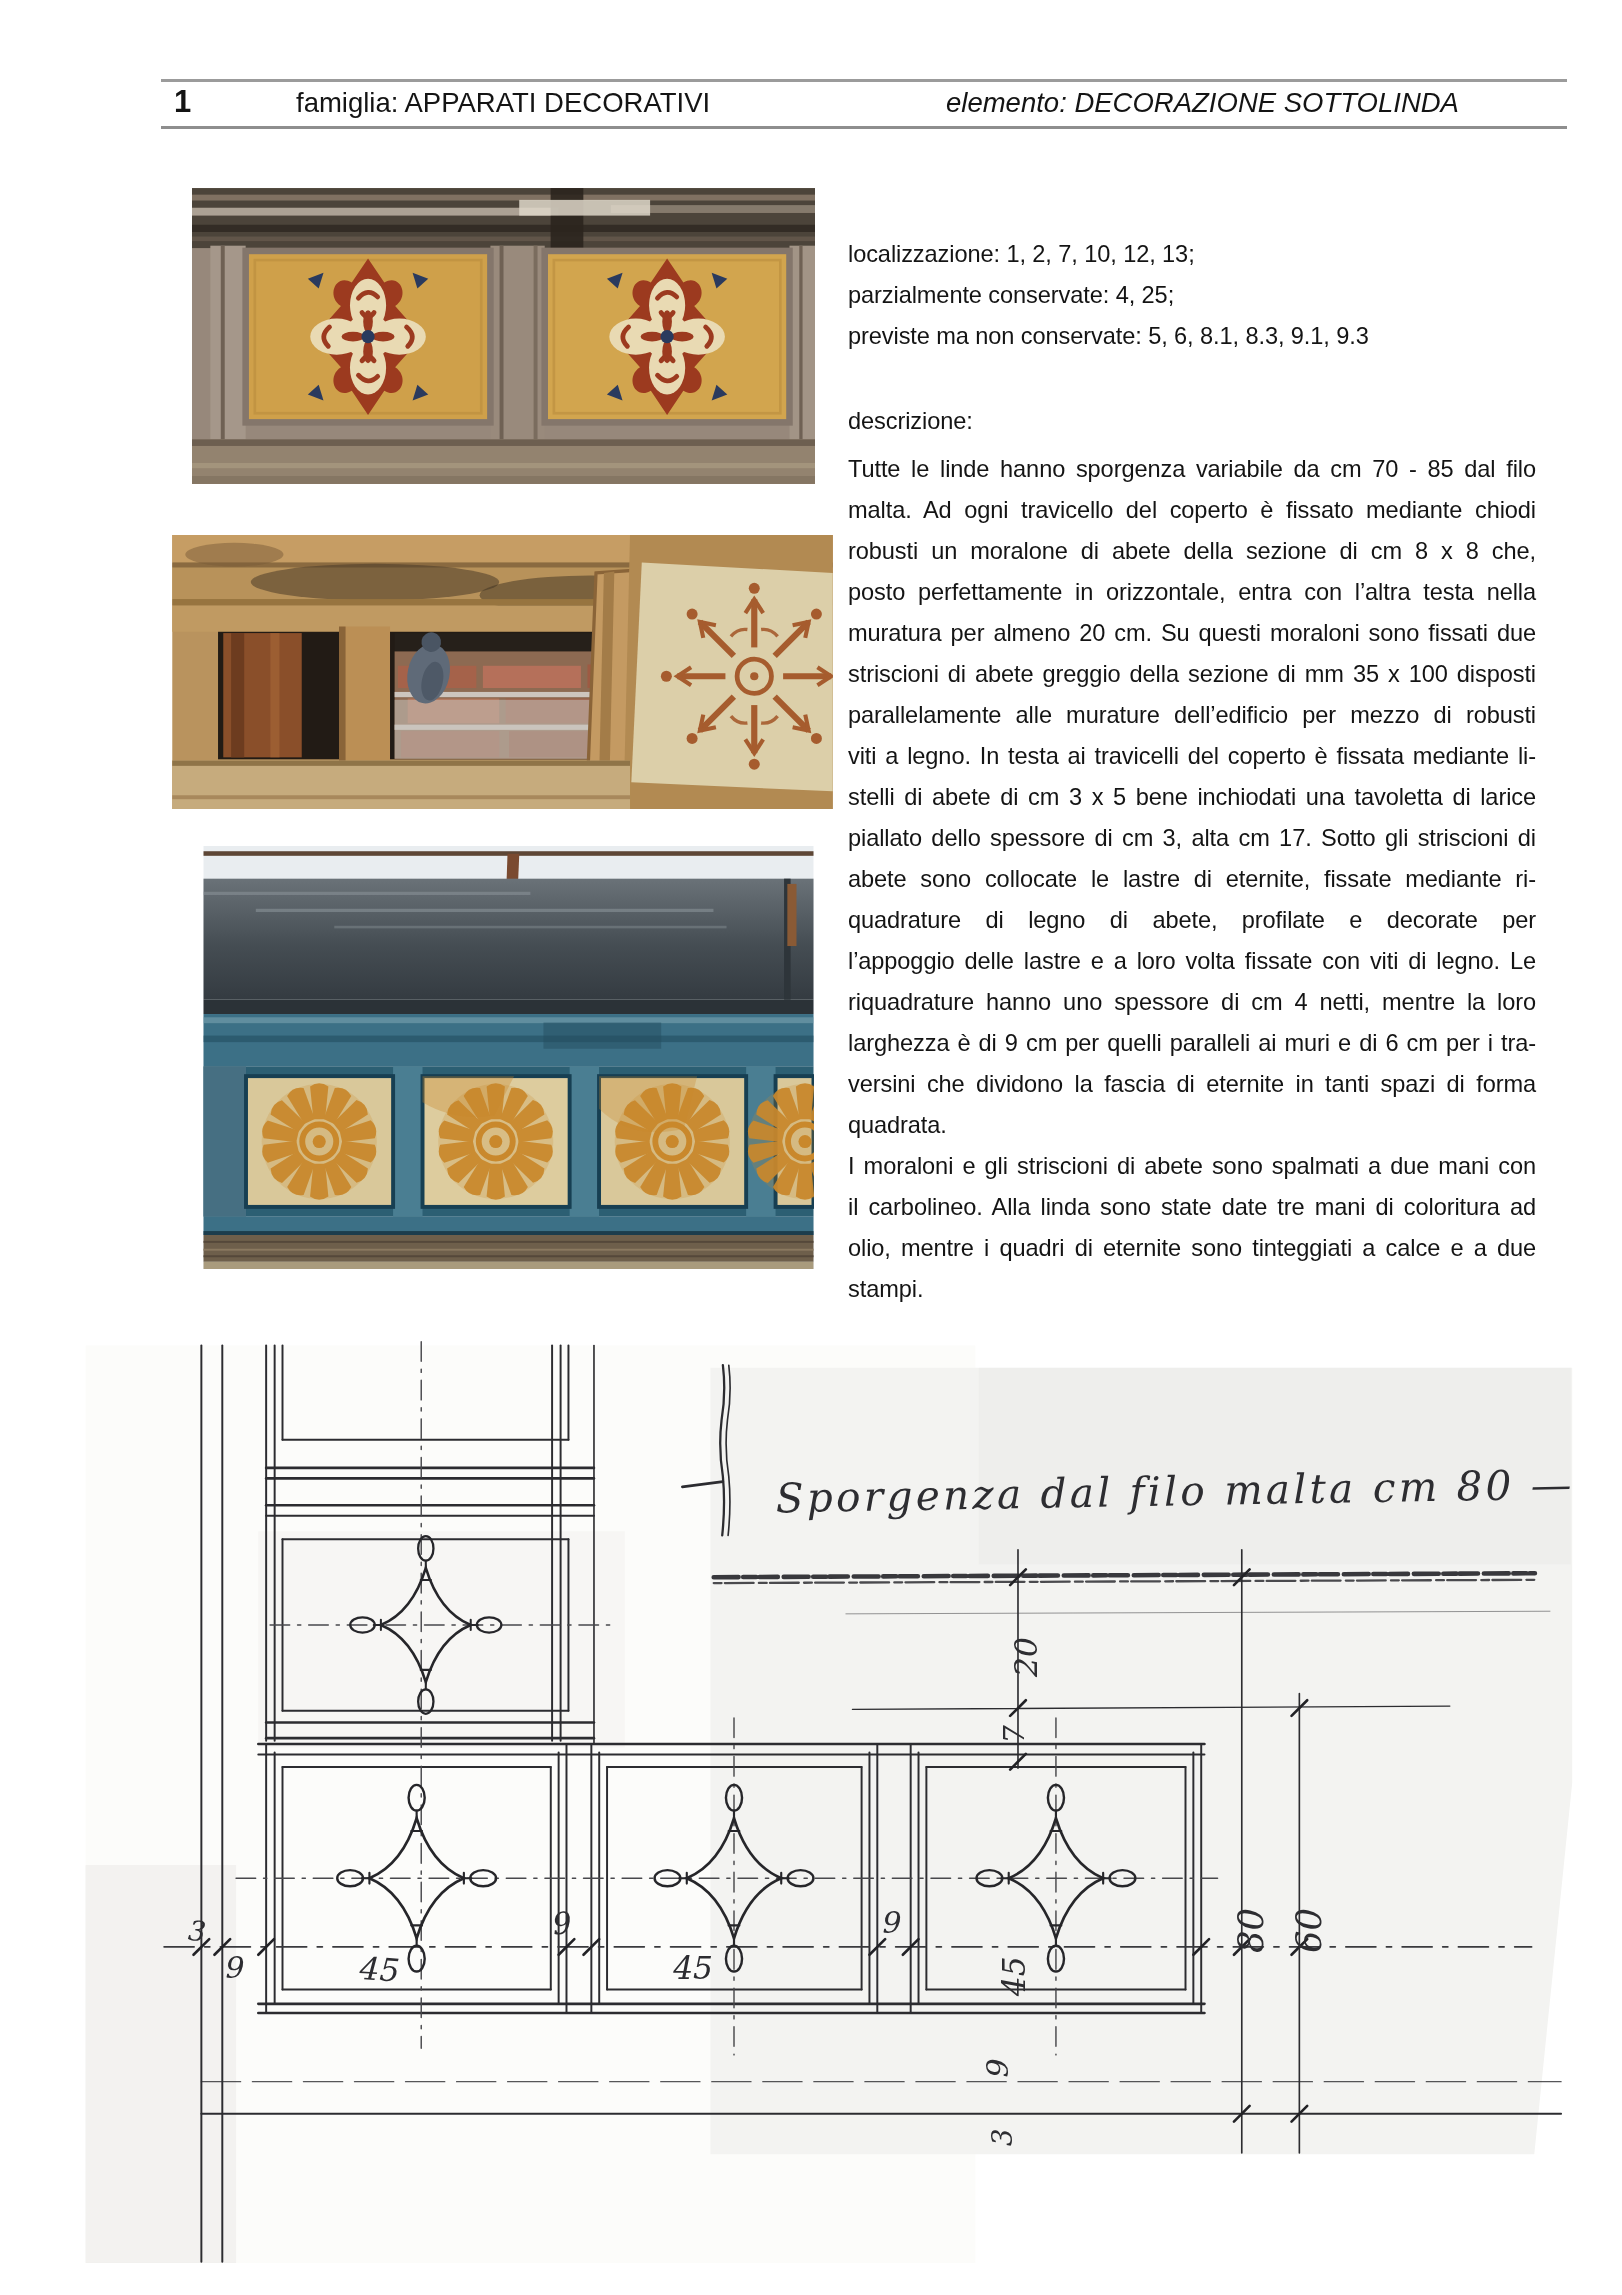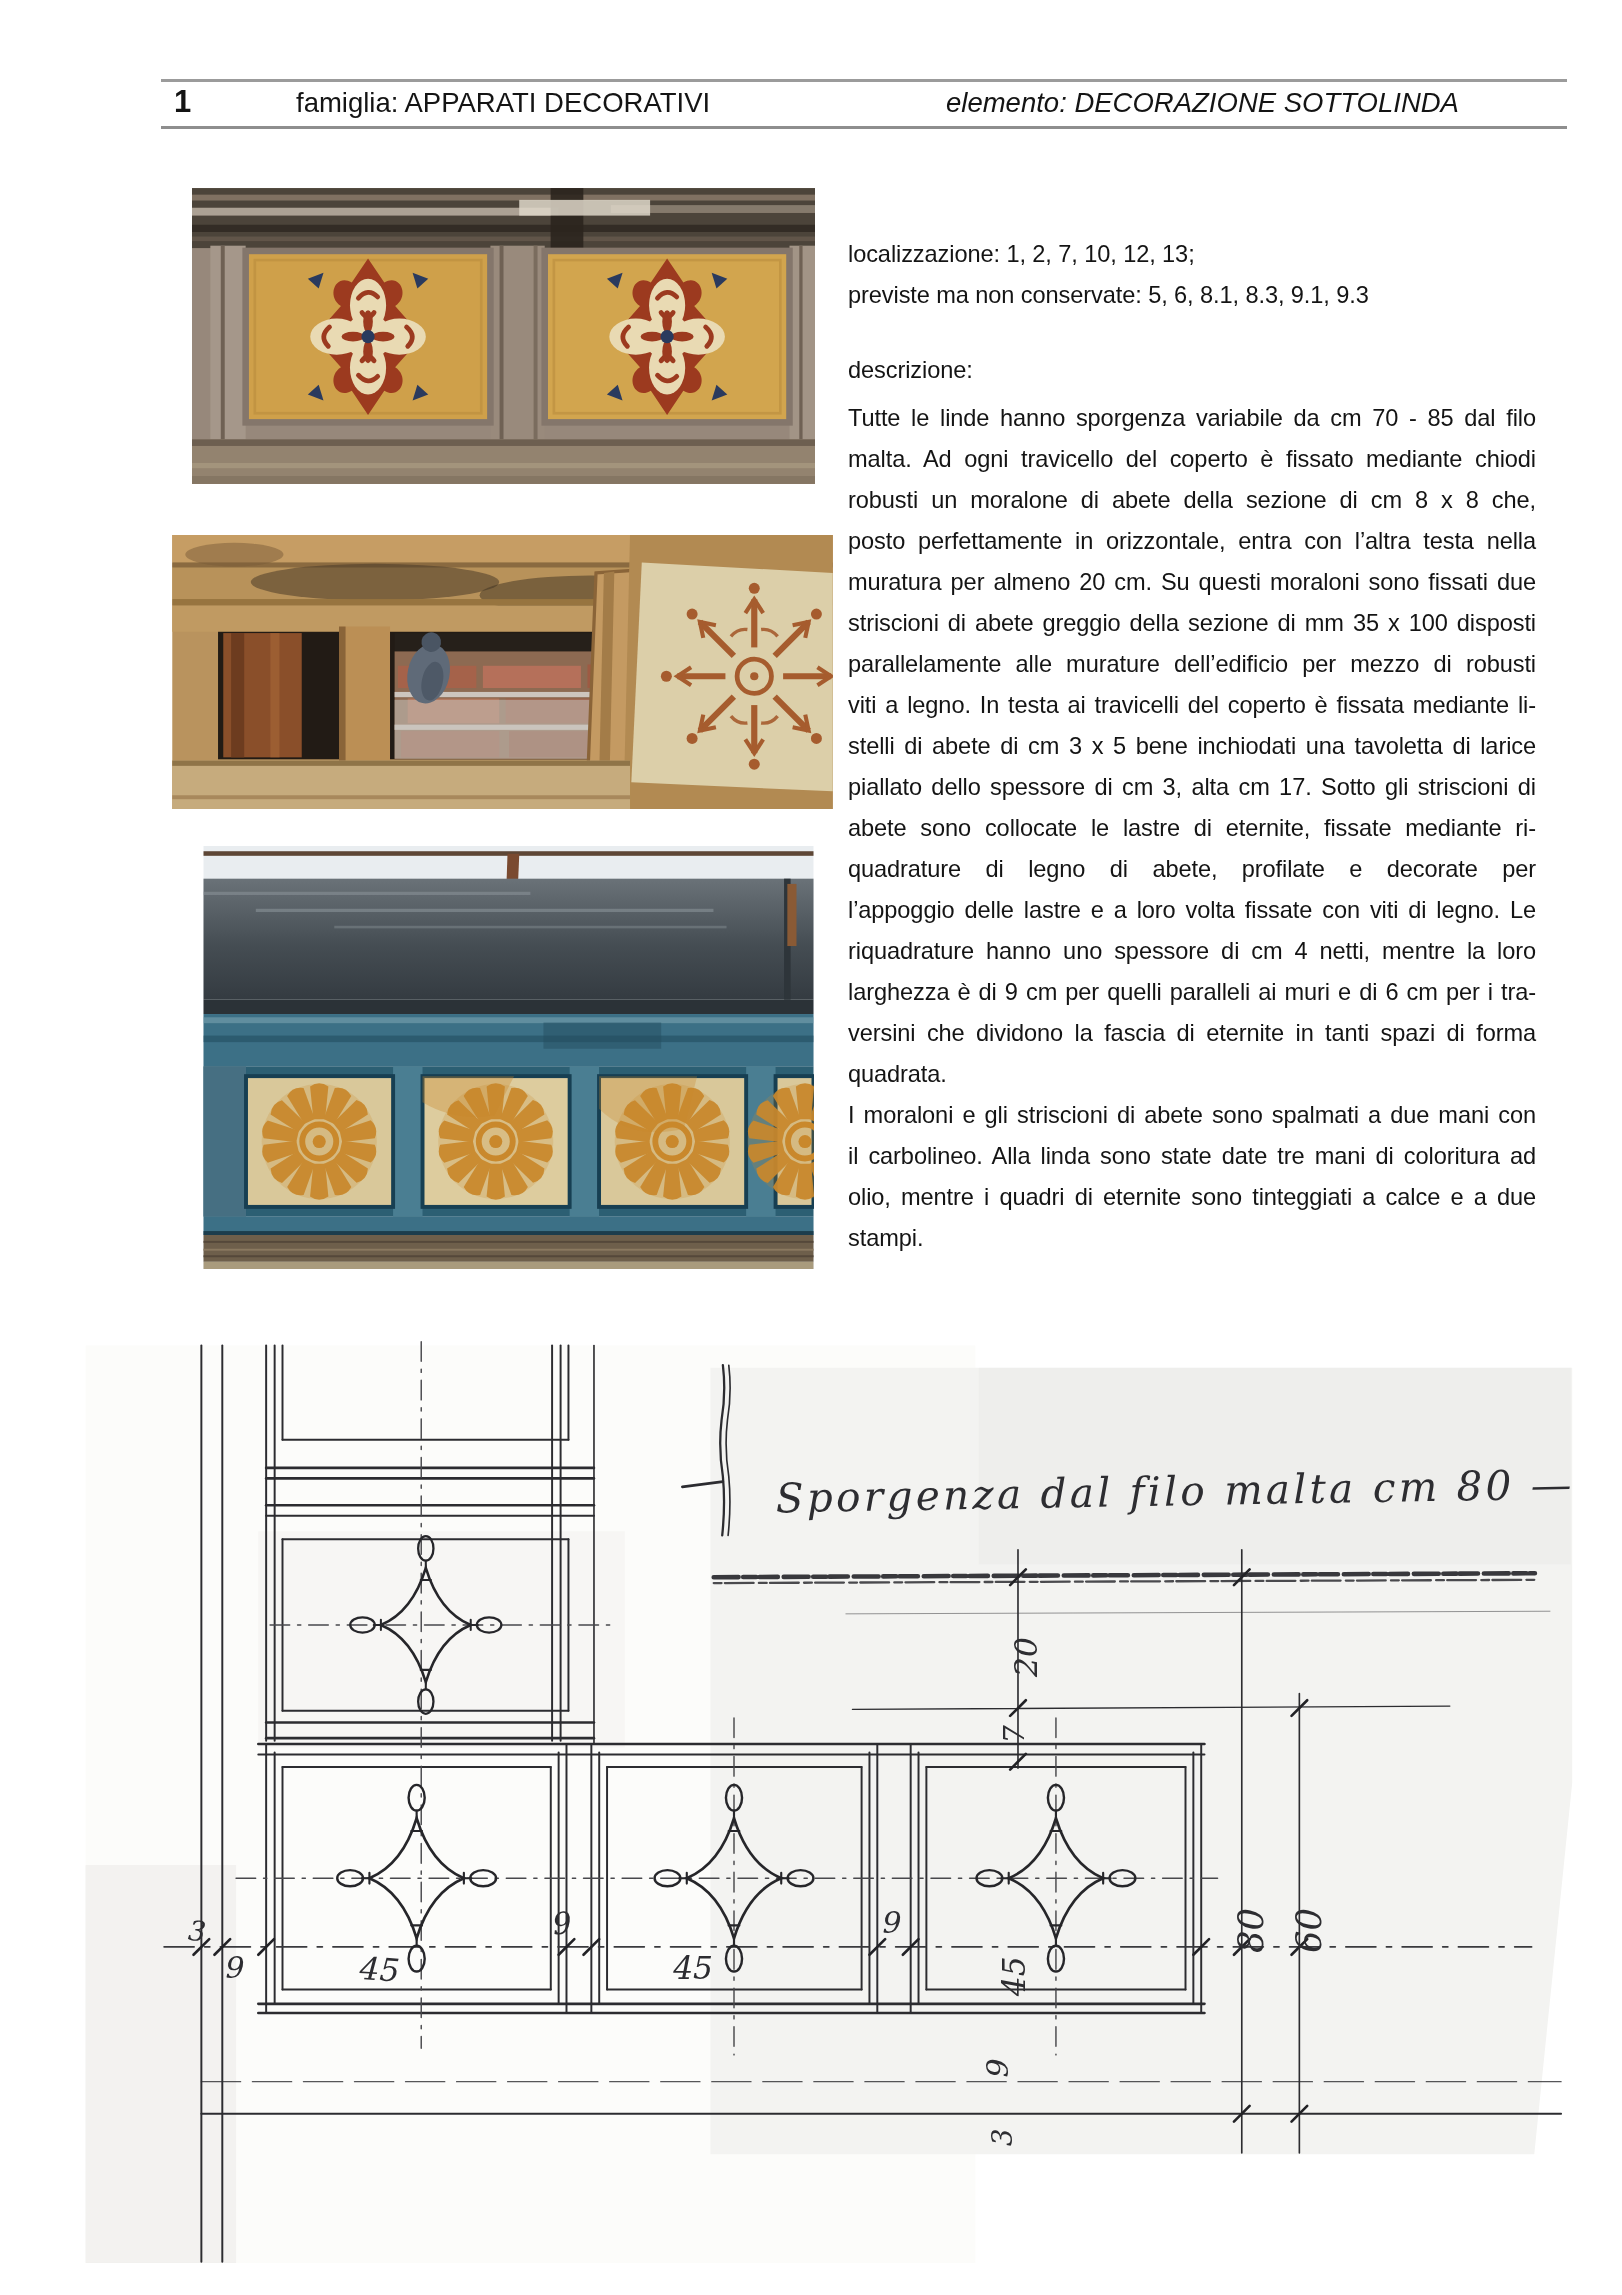--- a/index.html
+++ b/index.html
@@ -11,21 +11,21 @@
   .pagenum{position:absolute;left:174px;top:84px;font-size:31px;font-weight:bold;}
   .h-famiglia{position:absolute;left:296px;top:87px;font-size:27.5px;}
   .h-elemento{position:absolute;left:946px;top:87px;font-size:27.5px;font-style:italic;}
   svg.photo{position:absolute;display:block;}
   #photo1{left:192px;top:188px;width:623px;height:296px;}
   #photo2{left:172px;top:535px;width:661px;height:274px;}
   #photo3{left:203px;top:846px;width:611px;height:423px;}
   .textcol{position:absolute;left:848px;top:191px;width:688px;font-size:23.6px;line-height:41px;letter-spacing:-0.1px;}
   .iline{white-space:nowrap;}
   #loc-line{margin-top:43px;}
-  #descr-label{margin-top:34px;}
+  #descr-label{margin-top:44px;}
   .desc{margin-top:7px;}
   .dline{text-align:justify;text-align-last:justify;}
   .dline.endline{text-align:last;text-align-last:left;}
   #drawing{position:absolute;left:79px;top:1335px;width:1505px;height:949px;}
   .hw{font-family:"DejaVu Serif",serif;font-style:italic;fill:#2d2d31;}
 </style>
 </head>
 <body>
 
 <div class="page">
@@ -265,20 +265,21 @@
       <rect y="595" width="933" height="41" fill="#6e5f4b"></rect>
       <rect y="604" width="933" height="3" fill="#55483a"></rect>
       <rect y="616" width="933" height="3" fill="#8a7960"></rect>
       <rect y="626" width="933" height="3" fill="#55483a"></rect>
       <rect y="636" width="933" height="11" fill="#a99b7d"></rect>
     </g>
   </svg>
 
   <div class="textcol">
     <div class="iline" id="loc-line">localizzazione: 1, 2, 7, 10, 12, 13;</div>
+    <div class="iline">parzialmente conservate: 4, 25;</div>
     <div class="iline">previste ma non conservate: 5, 6, 8.1, 8.3, 9.1, 9.3</div>
     <div class="iline" id="descr-label">descrizione:</div>
     <div class="desc">
 
     <div class="dline">Tutte le linde hanno sporgenza variabile da cm 70 - 85 dal filo</div>
         <div class="dline">malta. Ad ogni travicello del coperto è fissato mediante chiodi</div>
         <div class="dline">robusti un moralone di abete della sezione di cm 8 x 8 che,</div>
         <div class="dline">posto perfettamente in orizzontale, entra con l’altra testa nella</div>
         <div class="dline">muratura per almeno 20 cm. Su questi moraloni sono fissati due</div>
         <div class="dline">striscioni di abete greggio della sezione di mm 35 x 100 disposti</div>

